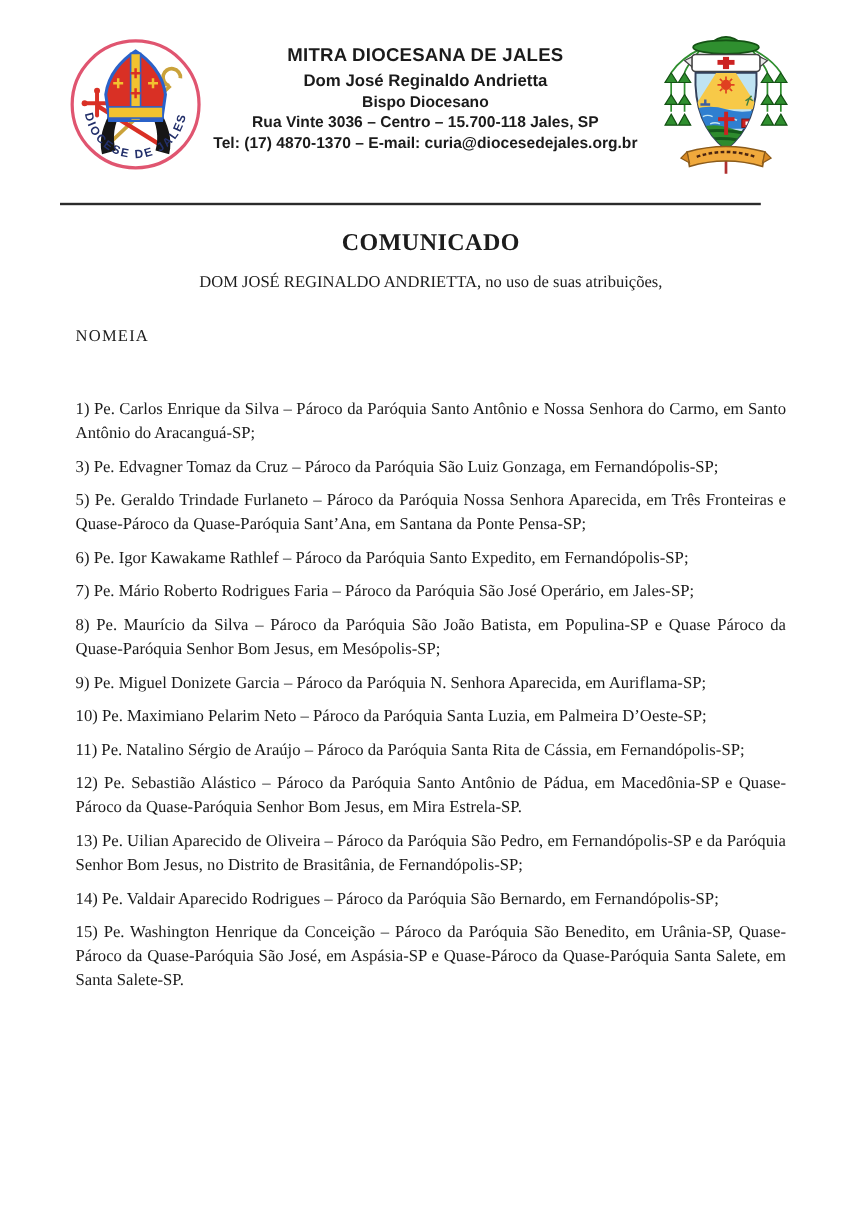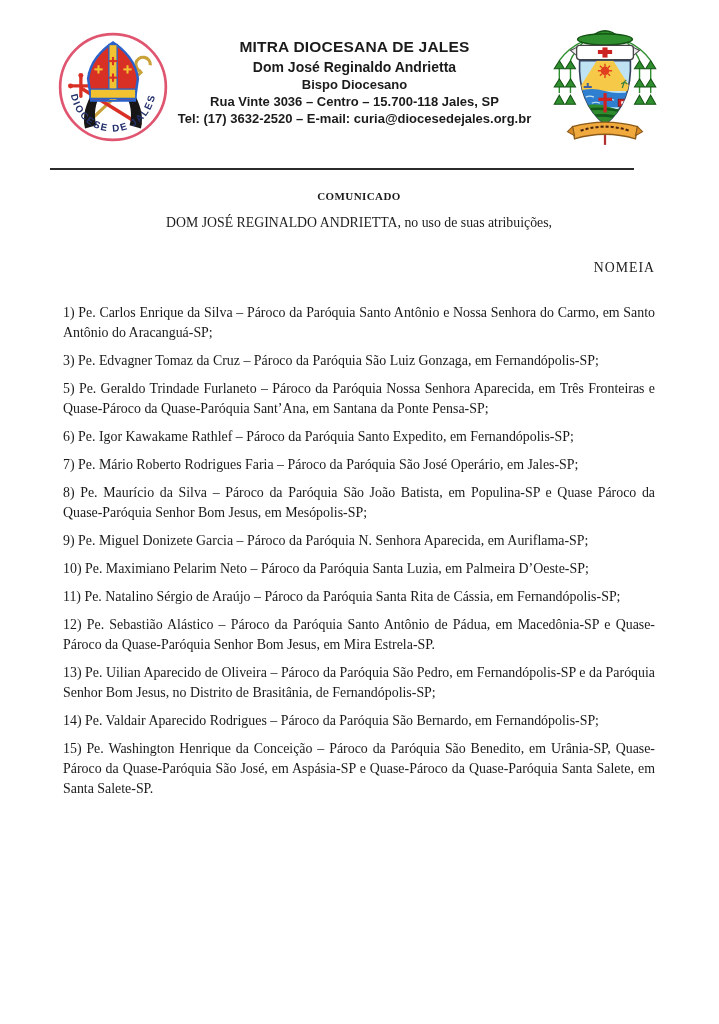--- a/index.html
+++ b/index.html
@@ -26,26 +26,26 @@
   .lh-addr    { font-size:13px;   margin-top:2px;text-align:center; }
   .lh-contact { font-size:13px;   margin-top:2px; }
   
   .rule {
     border:none; border-top:2px solid #2b2b2b;
     margin:16px 0 0 50px; width:584px; height:0;
   }
   
   .letter-body { padding:0 64px 0 63px; }
   .doc-title {
-    text-align:center; font-size:11px; font-weight:bold;
+    text-align:center; font-size:20px; font-weight:bold;
     letter-spacing:.4px; margin-top:20px;
   }
   .doc-opening { text-align:center; font-size:13.8px; margin-top:13px; }
-  .doc-action  { text-align:right; font-size:13.8px; margin-top:29px; letter-spacing:1px; }
-  .appointments { margin-top:27px; list-style:none; }
+  .doc-action  { text-align:left; font-size:13.8px; margin-top:29px; letter-spacing:1px; }
+  .appointments { margin-top:44px; list-style:none; }
   .appointment {
     font-size:13.9px; line-height:20px; text-align:justify;
     margin-bottom:8px; color:#1a1a1a;
   }
   svg text { font-family:"Liberation Sans", sans-serif; }
 </style>
 </head>
 <body>
 
 <div class="page">
@@ -98,21 +98,21 @@
           <textPath href="#capArc" startOffset="50%" text-anchor="middle">DIOCESE DE JALES</textPath>
         </text>
       </svg>
     </div>
 
     <div class="letterhead-text">
       <div class="lh-org">MITRA DIOCESANA DE JALES</div>
       <div class="lh-bishop">Dom José Reginaldo Andrietta</div>
       <div class="lh-title">Bispo Diocesano</div>
       <div class="lh-addr">Rua Vinte 3036 – Centro – 15.700-118 Jales, SP</div>
-      <div class="lh-contact">Tel: (17) 3632-2520 – E-mail: curia@diocesedejales.org.br</div>
+      <div class="lh-contact">Tel: (17) 4870-1370 – E-mail: curia@diocesedejales.org.br</div>
     </div>
 
     <div class="crest-right">
       <svg viewBox="0 0 130 122" width="132" height="124">
 
         <line x1="65" y1="10" x2="65" y2="119" stroke="#b03030" stroke-width="2.2"></line>
 
         <g stroke="#2f8f2f" stroke-width="1.4" fill="none">
           <path d="M45,16 C32,22 24,30 20,36"></path>
             <path d="M45,16 C38,24 33,30 31,36"></path>

